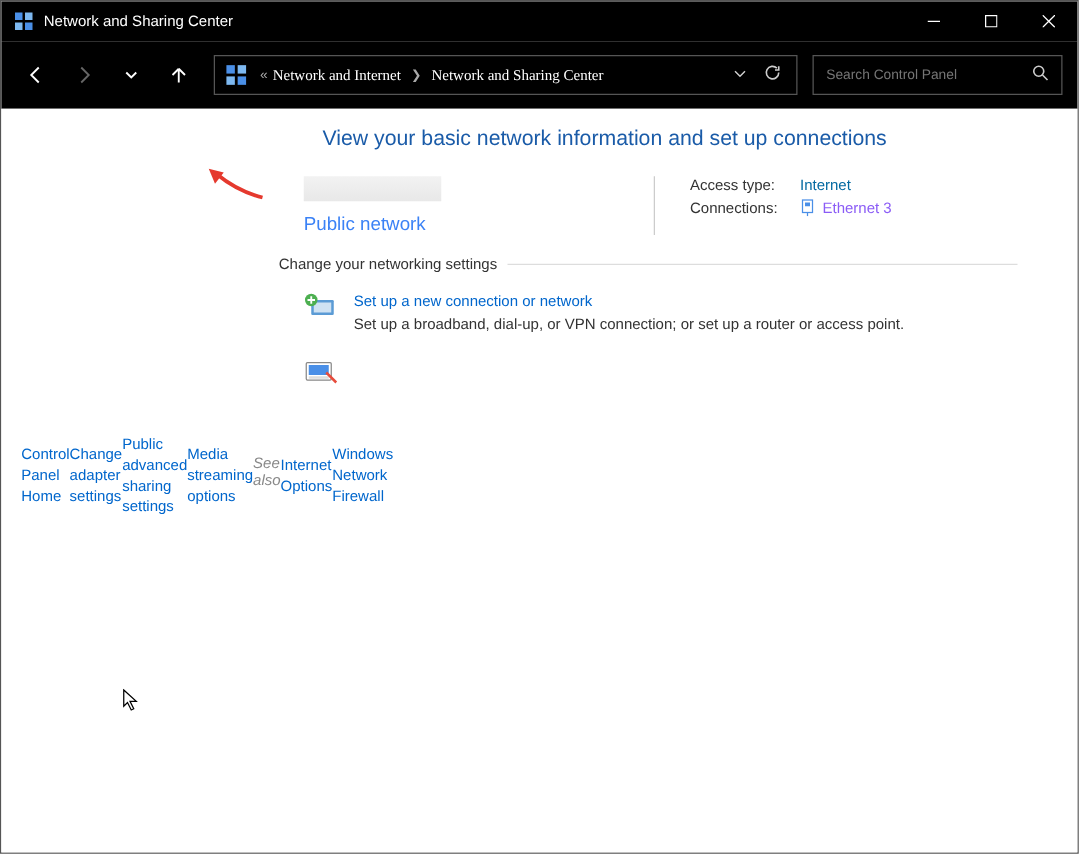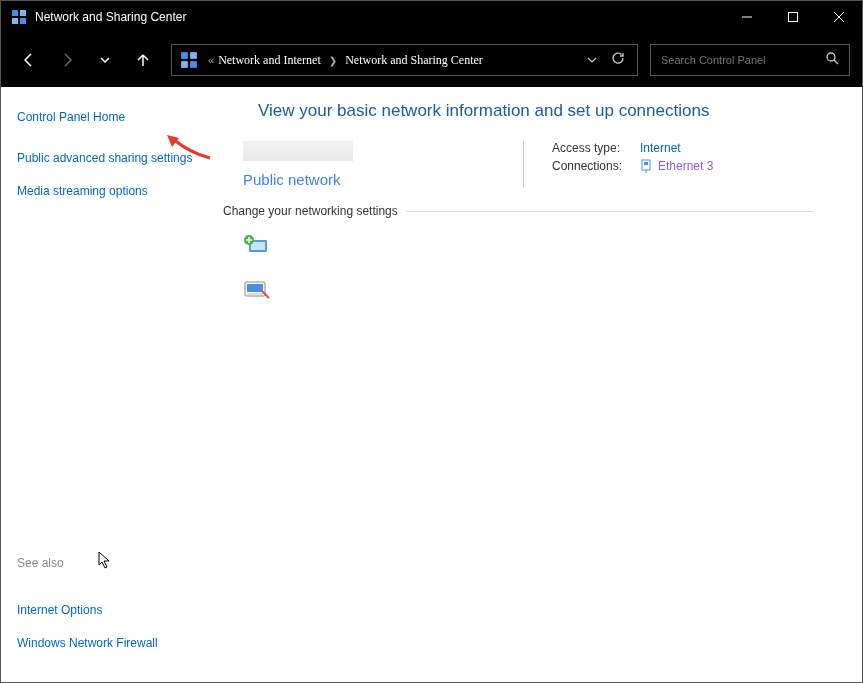--- a/index.html
+++ b/index.html
@@ -18,24 +18,24 @@
     .addr-icon { width: 18px; height: 18px; margin-right: 6px; }
     .addr-chevron { color: #aaa; margin: 0 4px; font-size: 11px; }
     .addr-text { color: #ffffff; font-size: 12px; font-family: Liberation Serif, serif; }
     .addr-sep { color: #aaa; margin: 0 8px; font-size: 10px; }
     .addr-controls { margin-left: auto; display: flex; gap: 14px; color: #ccc; padding-right:4px; }
     .search-bar { width: 200px; height: 32px; background: #000; border: 1px solid #555; display: flex; align-items: center; padding: 0 10px; }
     .search-input { flex: 1; background: transparent; border: none; color: #888; font-size: 11px; outline: none; }
     .search-icon { color: #aaa; }
     
     .content { display: flex; height: calc(100% - 86px); background: #ffffff; }
-    .sidebar { width: 210px; padding: 18px 10px 18px 16px; display: flex; flex-direction: column; }
+    .sidebar { width: 210px; padding: 18px 10px 18px 16px; display: flex; flex-direction: row; align-items: center; }
     .sidebar-link { color: #0066cc; font-size: 12px; padding: 4px 0; margin-bottom: 8px; cursor: pointer; line-height: 1.4; }
     .sidebar-spacer { flex: 1; }
-    .see-also-header { color: #888; font-size: 12px; margin-bottom: 28px; margin-top: 12px; }
+    .see-also-header { color: #888; font-size: 12px; margin-bottom: 28px; margin-top: 12px; font-style: italic; }
     
     .main { flex: 1; padding: 14px 48px 18px 12px; }
     .page-heading { color: #1a5ba8; font-size: 17px; font-weight: 400; margin-bottom: 16px; margin-left: 35px; }
     
     .section-header { display: flex; align-items: center; margin-bottom: 10px; }
     .section-title { color: #333; font-size: 12px; white-space: nowrap; margin-right: 8px; }
     .section-line { flex: 1; height: 1px; background: #ddd; }
     
     .networks-row { display: flex; padding: 4px 0 16px 20px; }
     .network-left { width: 280px; }
@@ -140,20 +140,21 @@
           <line x1="9" y1="9" x2="13" y2="13" stroke="#ccc" stroke-width="1.3"></line>
         </svg>
     </span>
   </div>
 </div>
 
 <div class="content">
   <div class="sidebar">
     <div class="sidebar-link">Control Panel Home</div>
     <div style="height:8px"></div>
+    <div class="sidebar-link">Change adapter settings</div>
     <div class="sidebar-link">Public advanced sharing settings</div>
     <div class="sidebar-link">Media streaming options</div>
     <div class="sidebar-spacer"></div>
     <div class="see-also-header">See also</div>
     <div class="sidebar-link">Internet Options</div>
     <div class="sidebar-link">Windows Network Firewall</div>
   </div>
 
   <div class="main">
     <div class="page-heading">View your basic network information and set up connections</div>
@@ -191,20 +192,24 @@
 
     <div class="settings-item">
       <div class="settings-icon">
         <svg width="28" height="24" viewBox="0 0 28 24">
             <rect x="6" y="6" width="18" height="12" fill="#5b9bd5" rx="1"></rect>
             <rect x="8" y="8" width="14" height="8" fill="#cfe2f3"></rect>
             <circle cx="6" cy="6" r="5" fill="#4caf50"></circle>
             <path d="M6 3 L6 9 M3 6 L9 6" stroke="#fff" stroke-width="1.5"></path>
           </svg>
       </div>
+      <div class="settings-text">
+        <span class="settings-link">Set up a new connection or network</span>
+        <span class="settings-desc">Set up a broadband, dial-up, or VPN connection; or set up a router or access point.</span>
+      </div>
     </div>
 
     <div class="settings-item">
       <div class="settings-icon">
         <svg width="28" height="24" viewBox="0 0 28 24">
             <rect x="2" y="4" width="20" height="14" fill="#fff" stroke="#888" rx="1"></rect>
             <rect x="4" y="6" width="16" height="8" fill="#4a8fe7"></rect>
             <rect x="4" y="15" width="16" height="2" fill="#ddd"></rect>
             <path d="M18 12 L26 20" stroke="#e74c3c" stroke-width="2"></path>
           </svg>

